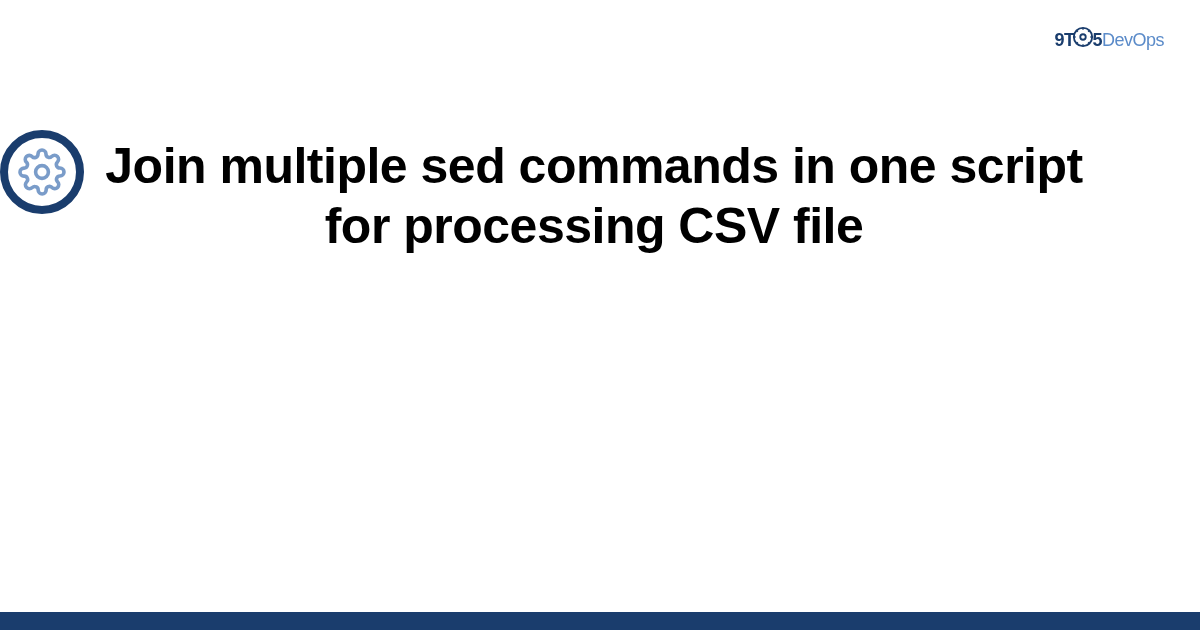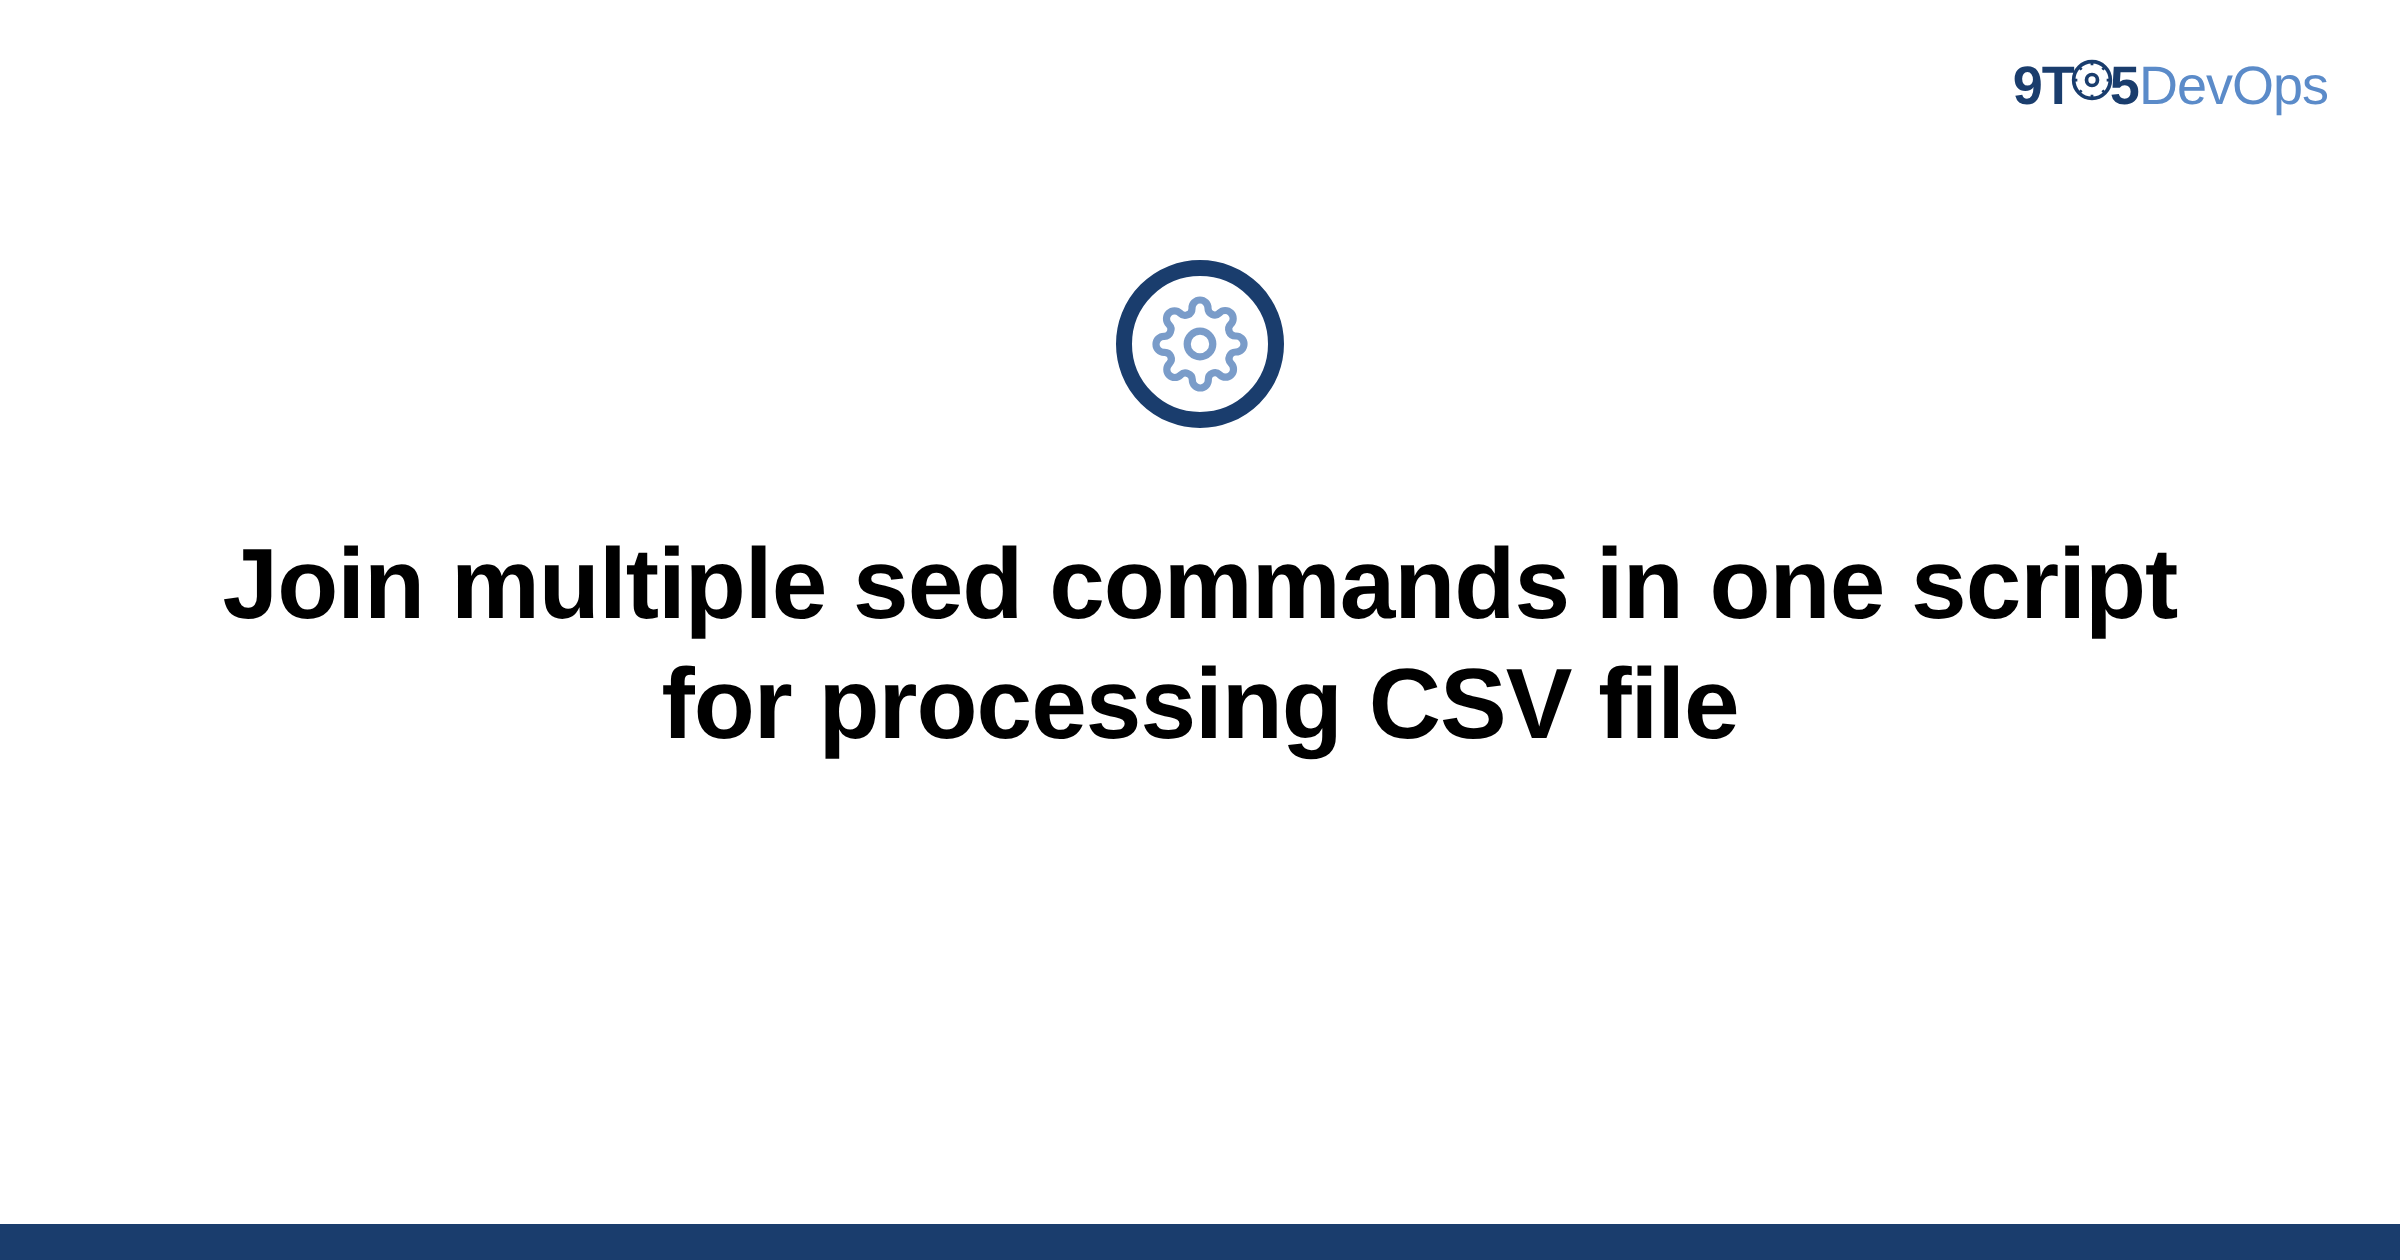--- a/index.html
+++ b/index.html
@@ -12,21 +12,21 @@
       height: 630px;
       background: #ffffff;
       font-family: -apple-system, BlinkMacSystemFont, "Segoe UI", Helvetica, Arial, sans-serif;
       position: relative;
       overflow: hidden;
     }
     .logo {
       position: absolute;
       top: 28px;
       right: 36px;
-      font-size: 27px;
+      font-size: 18px;
       font-weight: 600;
       letter-spacing: -0.5px;
     }
     .logo .part-9t {
       color: #1a3d6d;
     }
     .logo .gear-o {
       display: inline-block;
       vertical-align: middle;
       margin: 0 -2px;
@@ -39,21 +39,20 @@
     .logo .part-devops {
       color: #5b8bc9;
       font-weight: 500;
     }
     .center-content {
       position: absolute;
       top: 130px;
       left: 0;
       right: 0;
       display: flex;
-      flex-direction: column;
       align-items: center;
     }
     .circle-icon {
       width: 84px;
       height: 84px;
       border: 8px solid #1a3d6d;
       border-radius: 50%;
       display: flex;
       align-items: center;
       justify-content: center;

